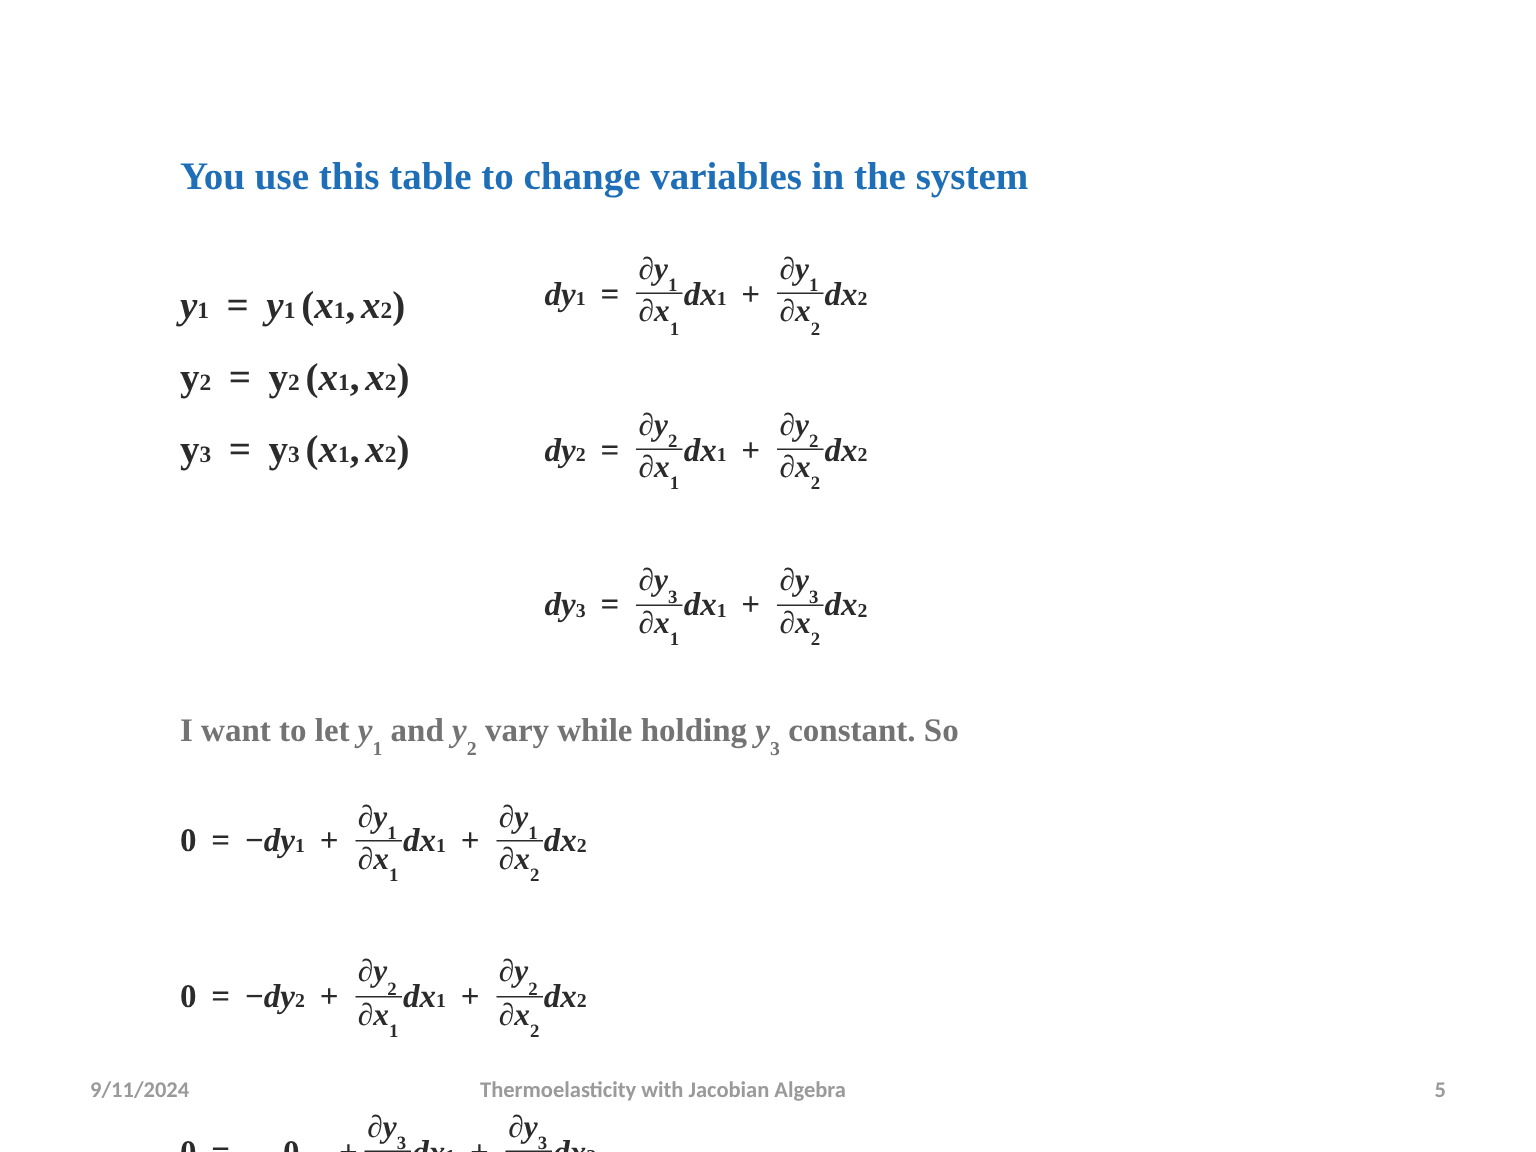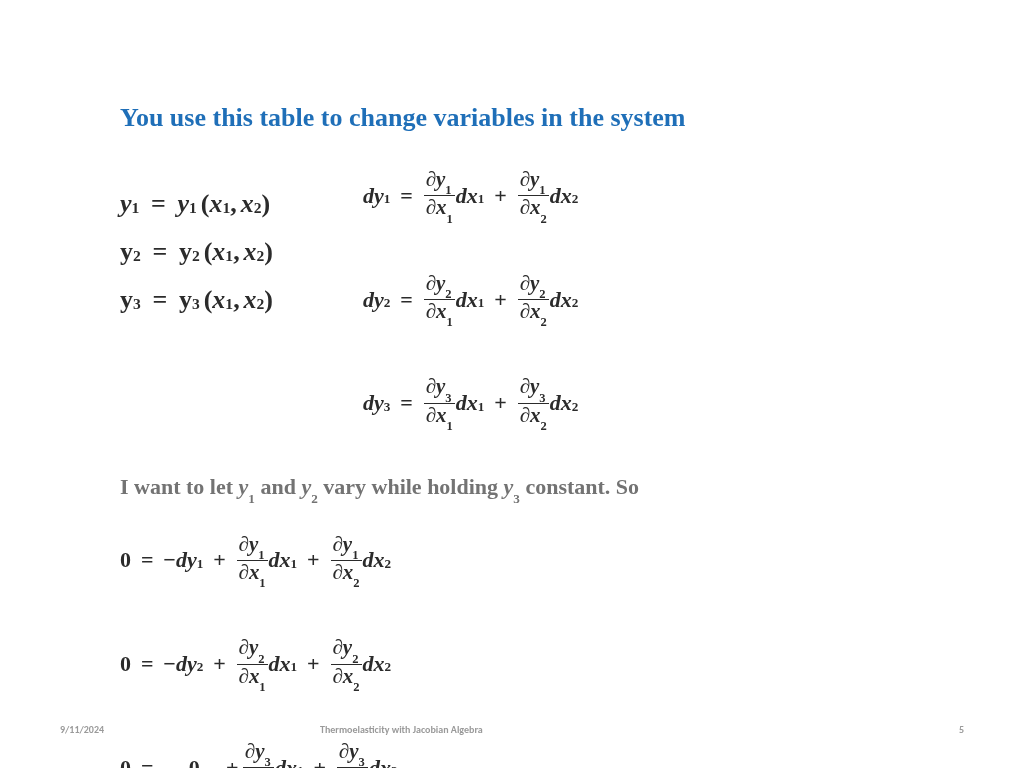--- a/index.html
+++ b/index.html
@@ -88,21 +88,21 @@
     gap: 18px;
     font-size: 22px;
   }
   .footer {
     position: absolute;
     bottom: 32px;
     left: 0;
     width: 1024px;
     display: flex;
     font-family: Calibri, "Segoe UI", Arial, sans-serif;
-    font-size: 10px;
+    font-size: 15px;
     color: #9a9a9a;
     padding: 0 60px;
     box-sizing: border-box;
   }
   .footer .date  { flex: 0 0 260px; text-align: left; }
   .footer .title { flex: 1 1 auto; text-align: left; }
   .footer .pg    { flex: 0 0 60px; text-align: right; }
   .sp0 { display:inline-block; width:0.15em; }
   .sp  { display:inline-block; width:0.45em; }
   .sp2 { display:inline-block; width:1.6em; }

